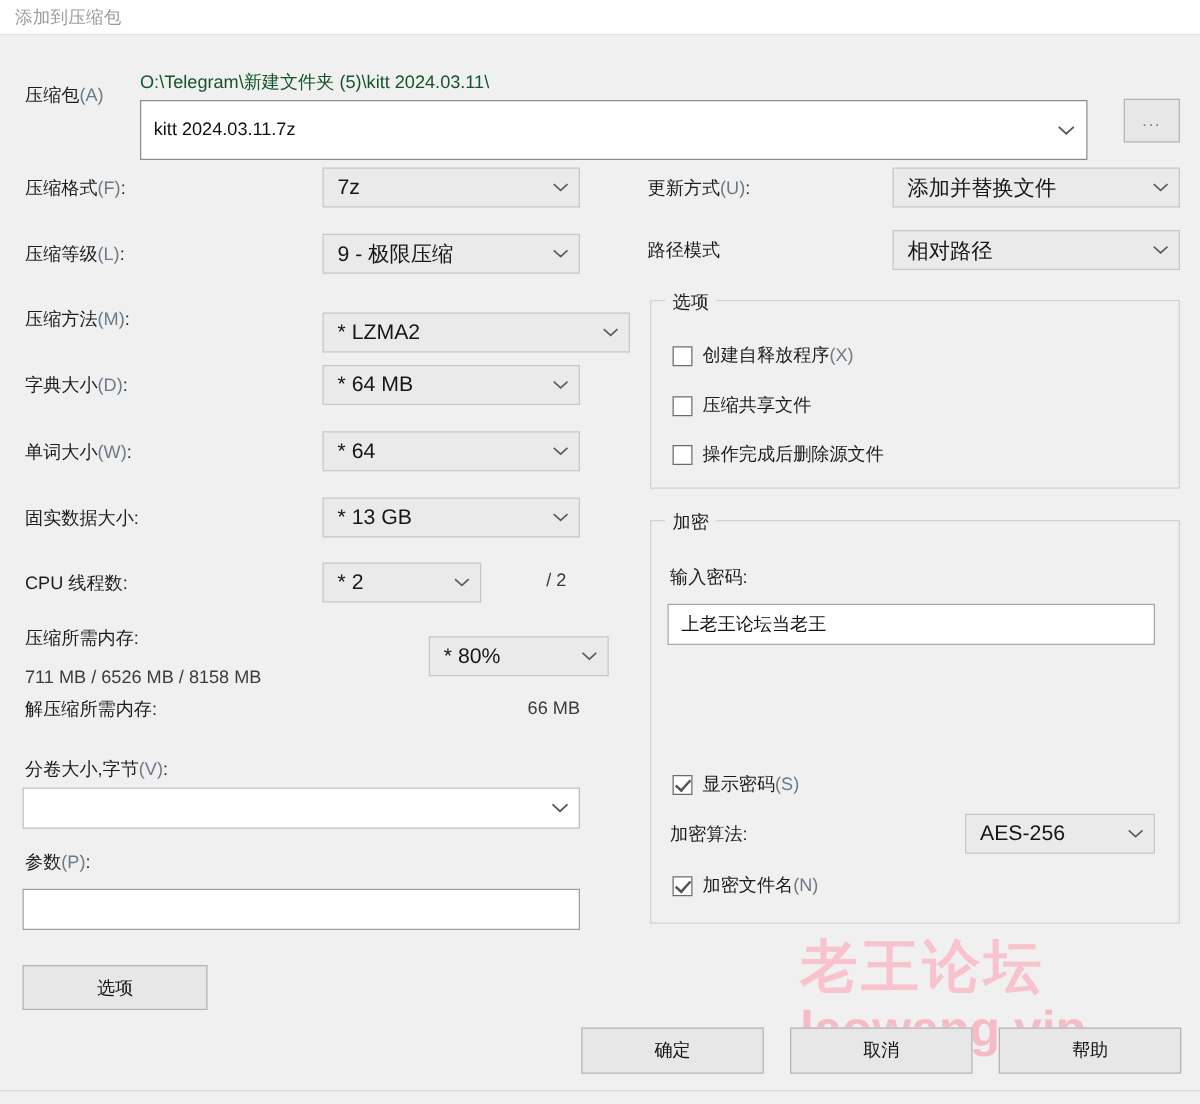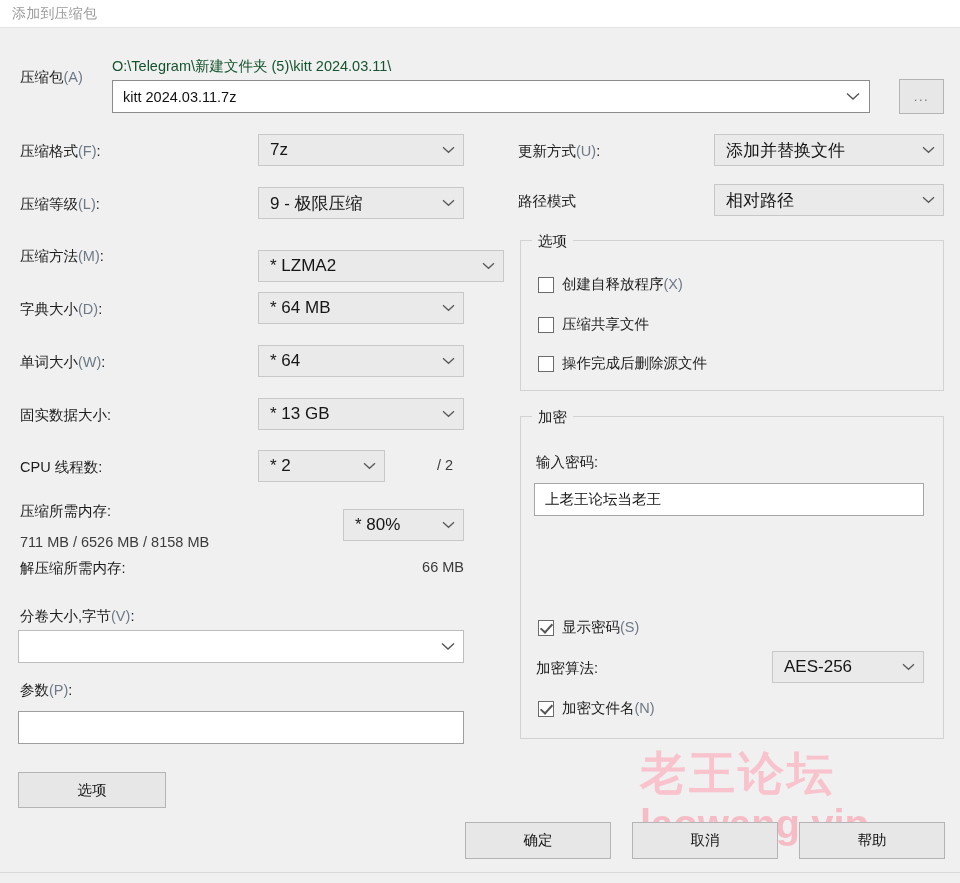--- a/index.html
+++ b/index.html
@@ -97,21 +97,21 @@
     padding-left: 10px;
     cursor: text;
   }
   .textinput.empty { border-color: #9f9f9f; }
   
   .archive-combo {
     position: absolute;
     box-sizing: border-box;
     background: #ffffff;
     border: 1px solid #8c8c8c;
-    height: 33px;
+    height: 48px;
     display: flex; align-items: center;
     cursor: text;
   }
   .archive-combo .ctext {
     padding-left: 10px; flex: 1;
     font-size: 14.5px; color: #111;
     white-space: nowrap; overflow: hidden;
   }
   .archive-combo .arrow {
     width: 32px; display: flex; align-items: center; justify-content: center;
@@ -320,21 +320,21 @@
           <path d="M1 1.3 L6.5 6.3 L12 1.3" stroke="#5a5a5a" stroke-width="1.3" fill="none"></path>
         </svg>
     </div>
   </div>
   <div class="label" style="left:437px; top:456px; color:#3a3a3a;">/ 2</div>
 
   <div class="label" style="left:20px; top:502px;">
     <span>压缩所需内存</span>:
   </div>
   <div class="submem" style="left:20px; top:534px;">711 MB / 6526 MB / 8158 MB</div>
-  <div class="combo" style="left:343px; top:509px; width:121px;">
+  <div class="combo" style="left:343px; top:509px; width:144px;">
     <div class="ctext">*  80%</div>
     <div class="arrow">
       <svg width="13" height="8" viewBox="0 0 13 8">
           <path d="M1 1.3 L6.5 6.3 L12 1.3" stroke="#5a5a5a" stroke-width="1.3" fill="none"></path>
         </svg>
     </div>
   </div>
 
   <div class="label" style="left:20px; top:559px;">
     <span>解压缩所需内存</span>:

